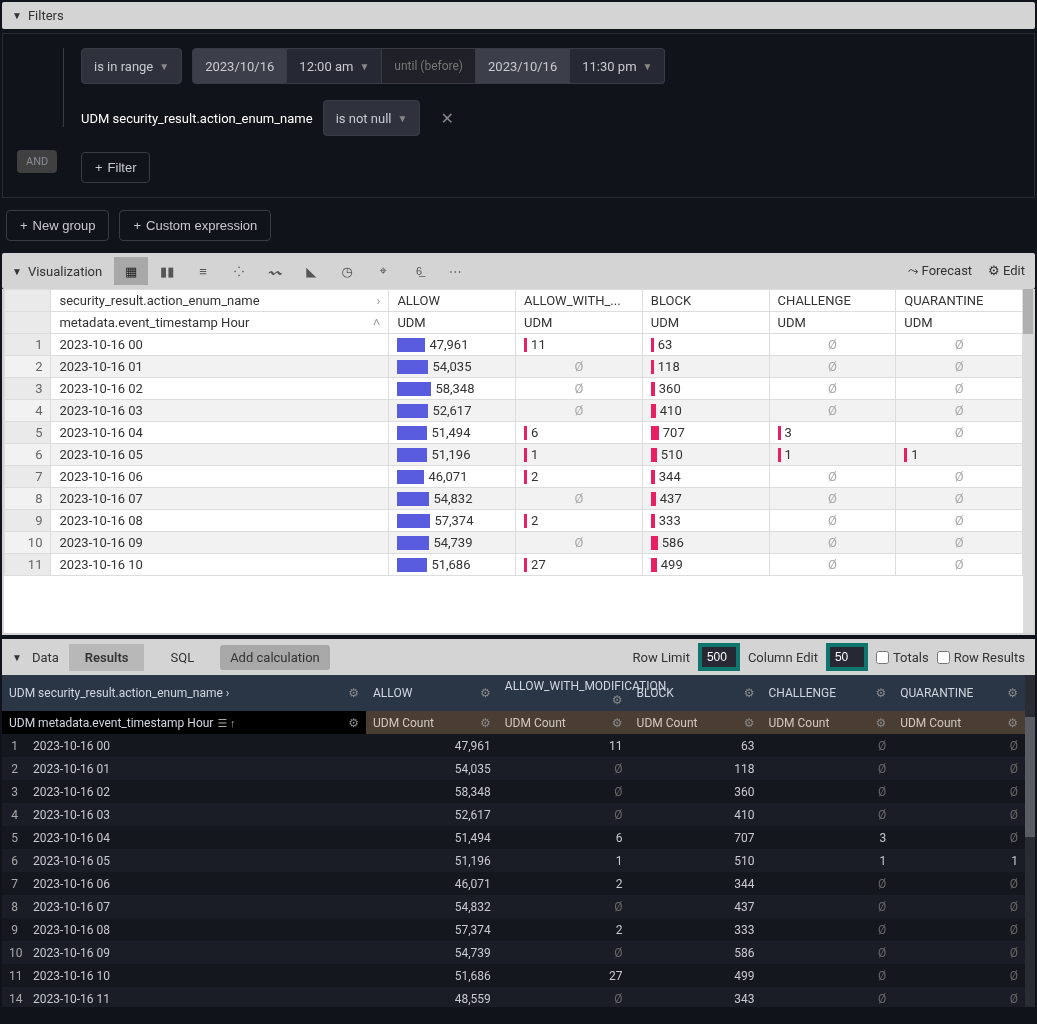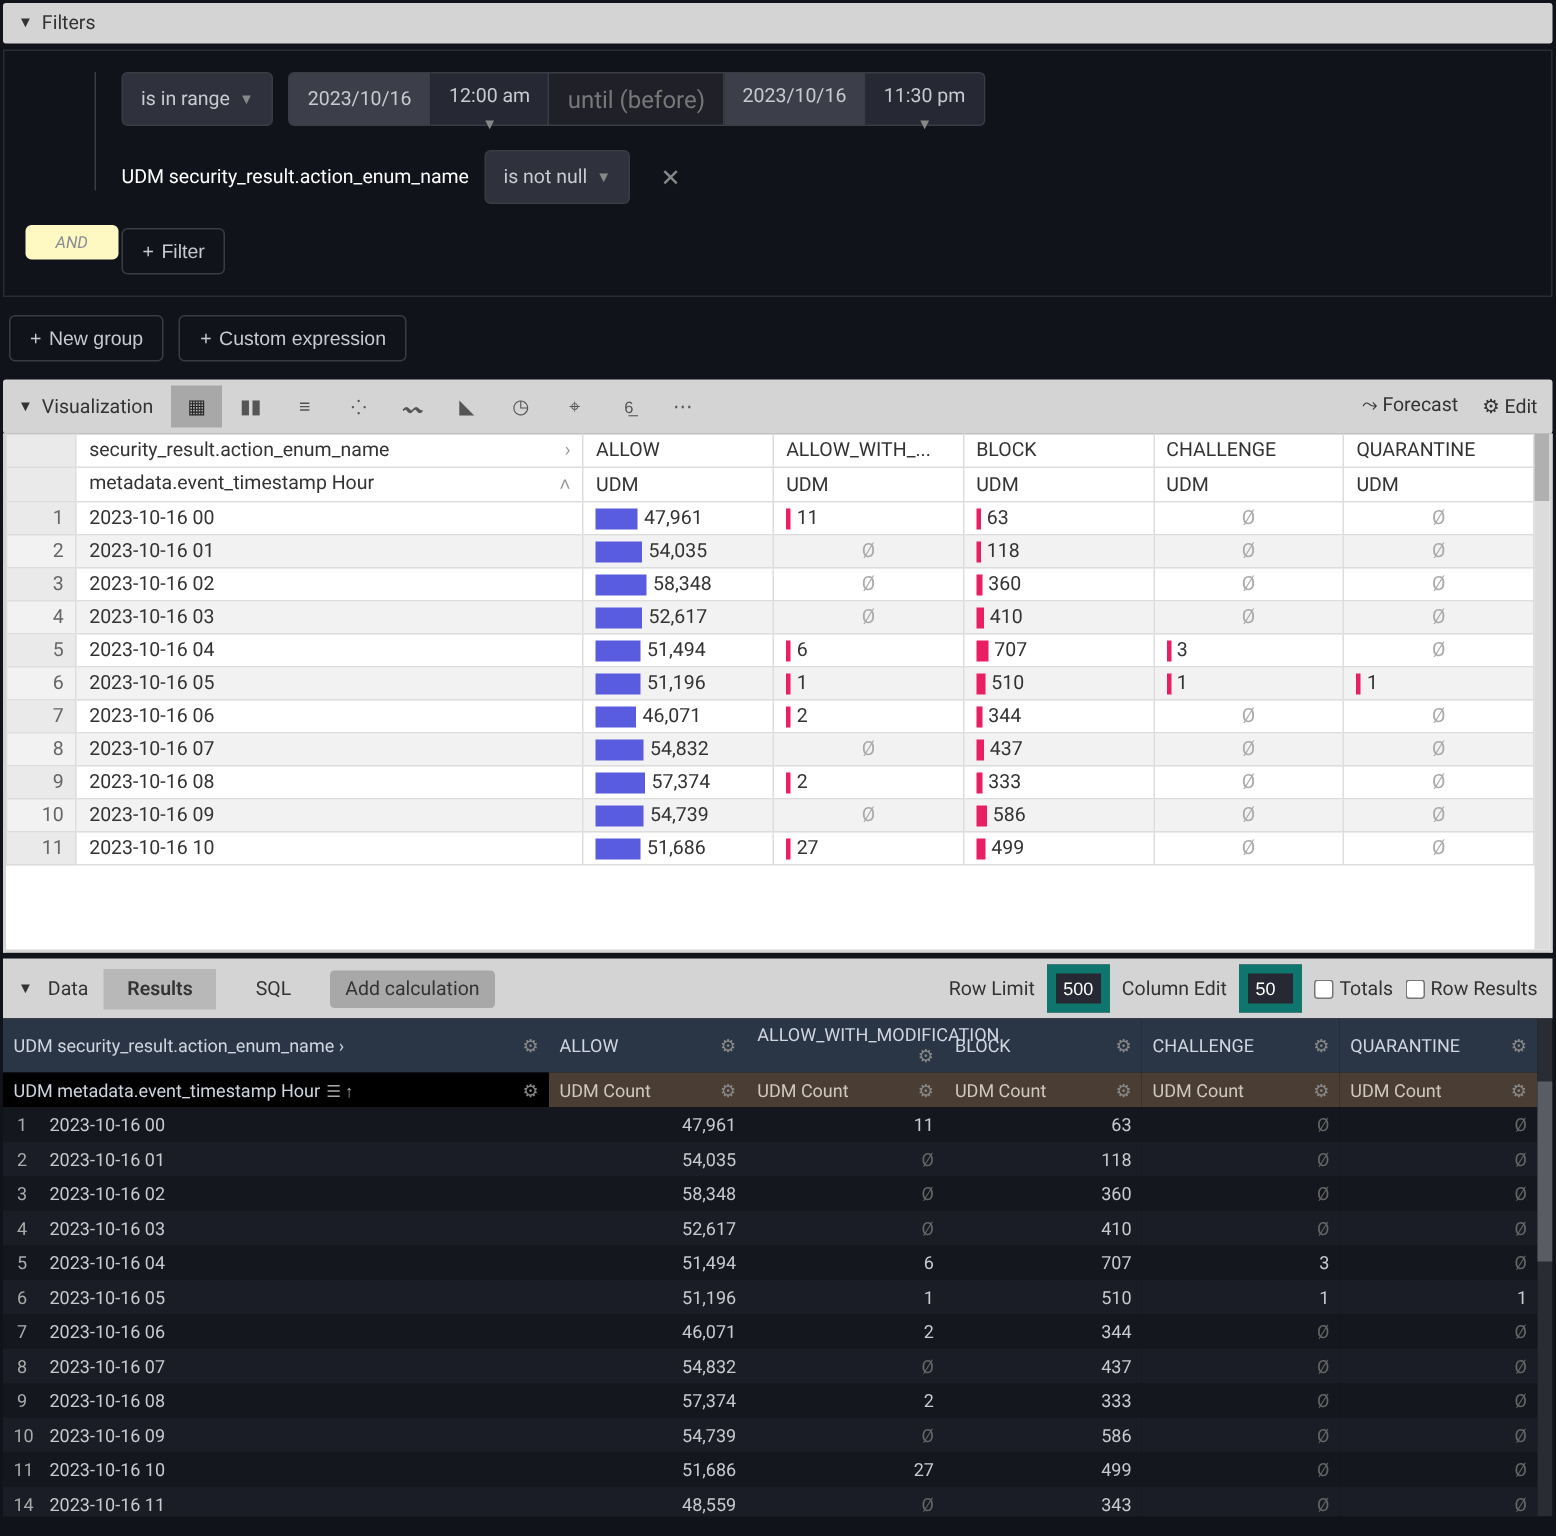--- a/index.html
+++ b/index.html
@@ -56,36 +56,35 @@
     display: inline-flex;
     align-items: center;
     gap: 6px;
     font-size: 13px;
     height: 36px;
   }
   .btn-group { display: inline-flex; }
   .btn-group > * { border-radius: 0; }
   .btn-group > :first-child { border-top-left-radius: 4px; border-bottom-left-radius: 4px; }
   .btn-group > :last-child { border-top-right-radius: 4px; border-bottom-right-radius: 4px; }
-  .btn-group > * + * { border-left: none; flex-direction: column; }
+  .btn-group > * + * { border-left: none; }
   .select-box { background: #2f313d; cursor: pointer; border-radius: 4px; }
   .date-box { background: #3c3e4a; cursor: pointer; justify-content: flex-start; }
   .time-box { background: #262833; cursor: pointer; }
-  .until-box { background: #1f2028; color: #777; font-size: 16px; }
+  .until-box { background: #1f2028; color: #777; font-size: 12px; }
   .chev { color: #888; font-size: 10px; }
   .and-badge {
     position: absolute;
     left: 14px;
     top: 116px;
-    background: #fef9c3;
+    background: #404040;
     color: #8a8c94;
     border-radius: 4px;
-    padding: 5px 20px;
+    padding: 5px 9px;
     font-size: 11px;
-    font-style: italic;
   }
   .filter-btn {
     border: 1px solid #3a3c44;
     background: transparent;
     color: #c8cad0;
     padding: 7px 13px;
     border-radius: 4px;
     display: inline-flex;
     align-items: center;
     gap: 5px;
@@ -135,21 +134,21 @@
     align-items: center;
     padding: 4px 10px;
     gap: 10px;
     color: #333;
     margin-top: 4px;
   }
   .data-header .tab { padding: 6px 16px; cursor: pointer; }
   .data-header .tab.active { background: #b8b8b8; font-weight: 600; }
   .data-header .addcalc { background: #a8a8a8; padding: 5px 10px; border-radius: 3px; cursor: pointer; font-size: 13px; text-align: right; }
   .data-header .limits { margin-left: auto; display: flex; align-items: center; gap: 8px; font-size: 13px; }
-  .limit-input { background: #262833; color: #fff; border: 6px solid #0f766e; width: 42px; padding: 3px 5px; font-size: 12px; }
+  .limit-input { background: #262833; color: #fff; border: 4px solid #0f766e; width: 42px; padding: 3px 5px; font-size: 12px; }
   .chk { display: flex; align-items: center; gap: 4px; }
 
   .data-body { background: #11131a; height: 332px; position: relative; overflow: hidden; }
   .data-scroll { width: 10px; background: #2a2c34; position: absolute; right: 0; top: 0; bottom: 0; }
   .data-scroll .thumb { background: #5a5c64; width: 100%; height: 120px; position: absolute; top: 42px; }
   table.data-table { width: calc(100% - 10px); border-collapse: collapse; table-layout: fixed; }
   table.data-table th, table.data-table td { padding: 4px 7px; font-size: 12px; height: 23px; }
   .dt-head1 th { background: #2a3646; color: #d0d6e0; text-align: left; font-weight: 400; }
   .dt-head2 th { background: #4a3d34; color: #d0c8be; text-align: left; font-weight: 400; }
   .dt-head1 th.udmname { background: #2a3646; }

